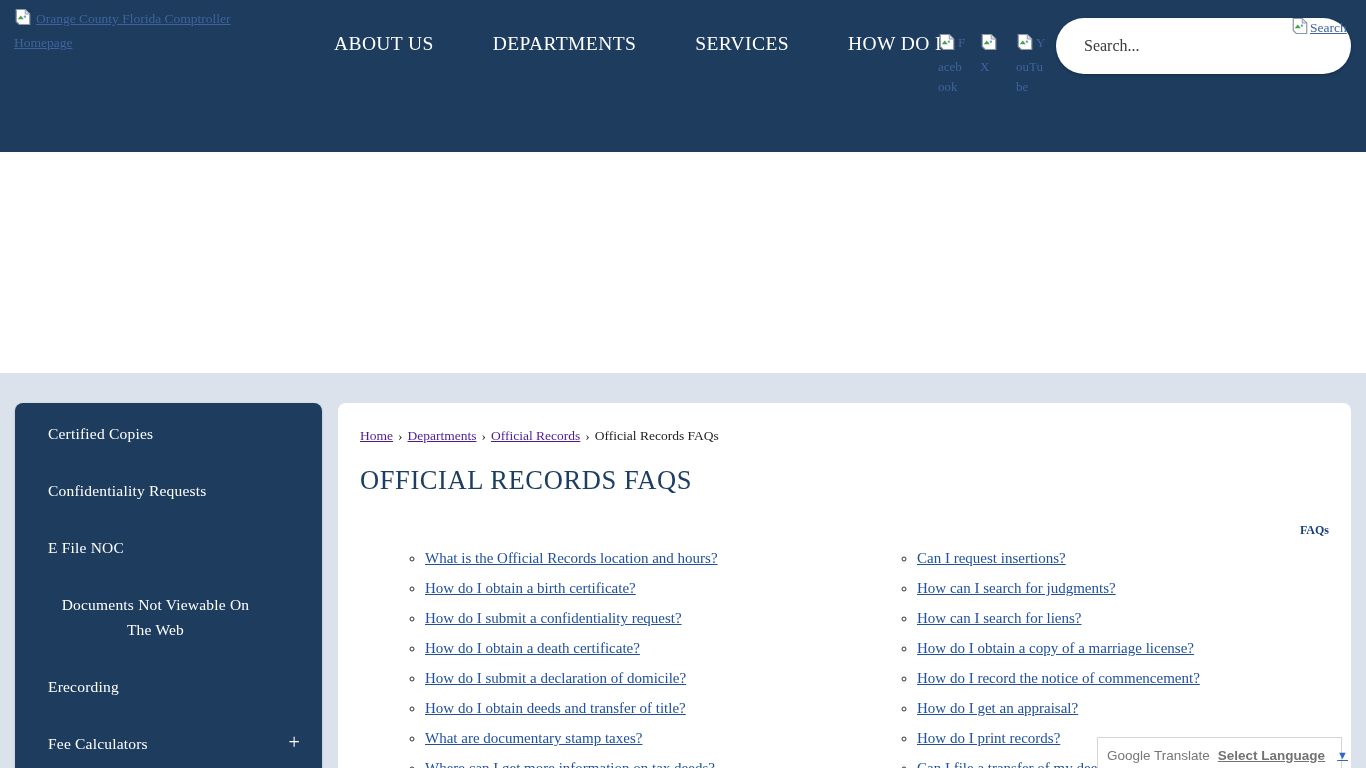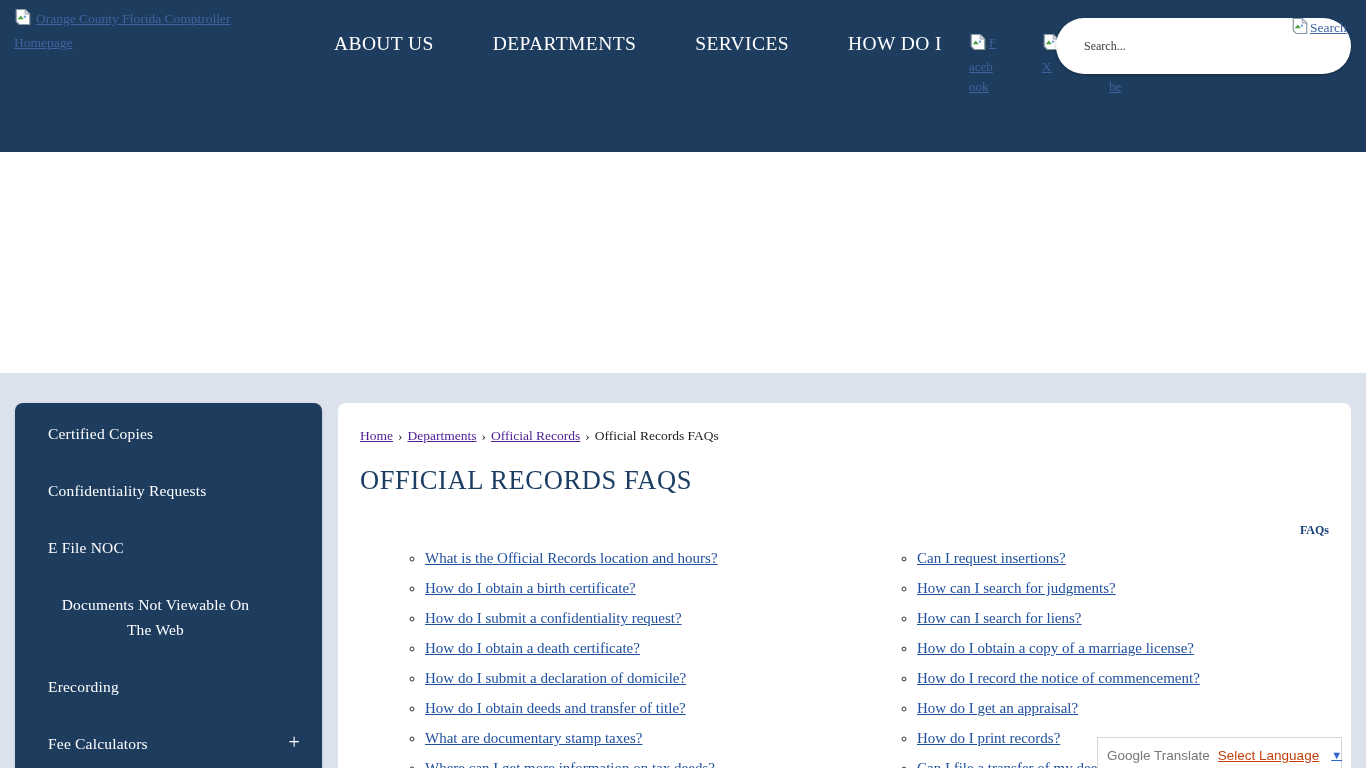--- a/index.html
+++ b/index.html
@@ -26,35 +26,35 @@
   .nav-item {
     color:#ffffff; font-size:19.5px; letter-spacing:0.4px; cursor:pointer;
     white-space:nowrap;
   }
   .social-row {
     position:absolute; left:938px; top:33px; display:flex; gap:13px;
     align-items:flex-start;
   }
   .social-link {
     display:inline-block; color:#3f639f; font-size:13px; line-height:20px;
-    text-decoration:underline; word-break:break-all; cursor:pointer;margin-left:31px;
+    word-break:break-all; cursor:pointer;
   }
   .social-link .bi { vertical-align:-4px; margin-right:2px; }
   .soc-facebook { width:29px; }
   .soc-x { width:23px; }
   .soc-youtube { width:30px; }
 
   .search-pill {
     position:absolute; left:1056px; top:18px; width:295px; height:56px;
     background:#ffffff; border-radius:28px; box-shadow:0 1px 3px rgba(0,0,0,.25);
   }
   .search-pill input {
     border:none; outline:none; background:transparent;
     width:230px; height:100%; margin-left:26px;
-    font-family:"Liberation Serif", serif; font-size:12px; color:#a21caf;
+    font-family:"Liberation Serif", serif; font-size:16px; color:#a21caf;
   }
   .search-pill input::placeholder { color:#3a3a3a; opacity:1; }
   .search-corner {
     position:absolute; left:1291px; top:17px; white-space:nowrap; z-index:5;
     color:#3f639f; font-size:13.5px; text-decoration:underline; cursor:pointer;
   }
   .search-corner .bi { vertical-align:-3px; margin-right:1px; }
 
   
   .band {
@@ -102,21 +102,21 @@
 
   
   .translate {
     position:absolute; left:1097px; top:737px; width:245px; height:36px;
     background:#ffffff; border:1px solid #d5d5d5; z-index:6;
     display:flex; align-items:center; padding:0 6px 0 9px;
     font-family:"Liberation Sans", sans-serif; font-size:13.5px;
   }
   .translate .brand { color:#777777; margin-right:8px; white-space:nowrap;text-align:center; }
   .translate .select-lang {
-    color:#c2410c; text-decoration:underline; cursor:pointer; white-space:nowrap;
+    color:#737373; text-decoration:underline; cursor:pointer; white-space:nowrap;font-weight:bold;
   }
   .translate .divider {
     width:1px; height:16px; background:#bbbbbb; margin:0 6px;
   }
   .translate .arrow {
     color:#3366cc; font-size:11px; text-decoration:underline; cursor:pointer;
   }
 </style>
 </head>
 <body>

